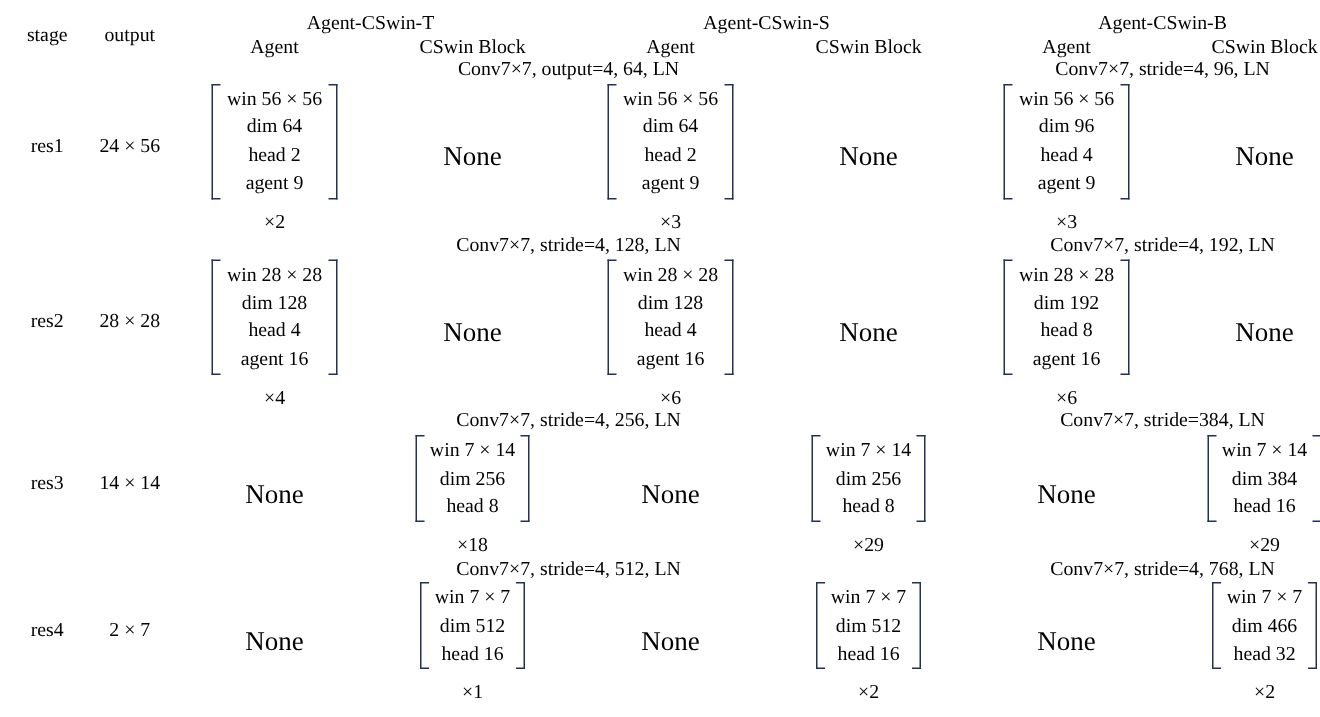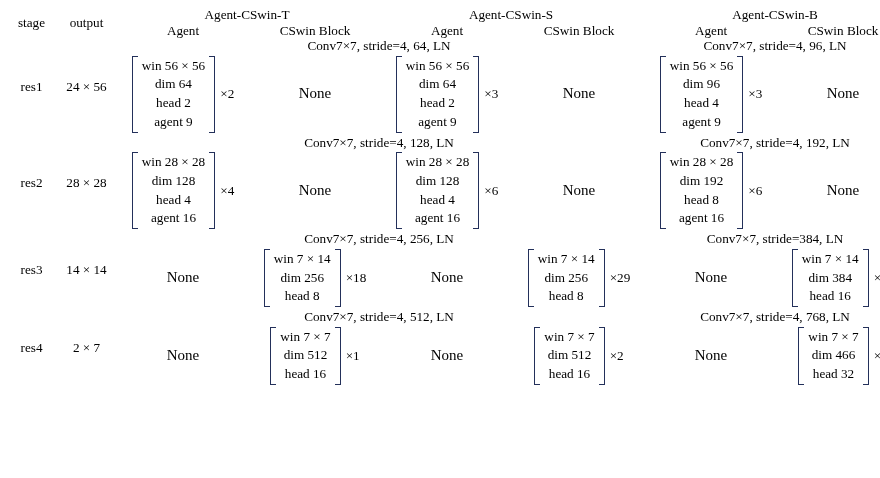--- a/index.html
+++ b/index.html
@@ -52,28 +52,29 @@
   .col-agent  { width: 136px; }
   .col-block  { width: 128px; }
 
   .cell-pad { padding: 3px 2px; }
 
   .conv-row td {
     padding: 3px 0 3px 0;
     font-size: 13.2px;
   }
 
-  .none-cell { font-size: 15px; }
+  .none-cell { font-size: 18px; }
 
   
   .blockwrap {
     display: flex;
     align-items: center;
     justify-content: center;
     gap: 5px;
+    flex-direction: column;
   }
   .bracket {
     display: flex;
     align-items: stretch;
     padding: 2px 0;
   }
   .bracket .bar {
     width: 5px;
     border-top: 1.2px solid #23305a;
     border-bottom: 1.2px solid #23305a;
@@ -142,21 +143,21 @@
         <td class="rule-thin-b vr cell-pad">CSwin Block</td>
         <td class="bold rule-thin-b vr cell-pad">Agent</td>
         <td class="rule-thin-b cell-pad">CSwin Block</td>
       </tr>
     </thead>
 
     <tbody id="tbody">
         <tr class="conv-row">
           <td class="vr" rowspan="2">res1</td>
           <td class="vr" rowspan="2">24 × 56</td>
-          <td class="rule-thin-b vr" colspan="4">Conv7×7, stride=4, 64, LN</td>
+          <td class="rule-thin-b vr" colspan="4">Conv7×7, output=4, 64, LN</td>
           <td class="rule-thin-b" colspan="2">Conv7×7, stride=4, 96, LN</td>
         </tr>
         <tr>
           <td class="vr rule-thin-b">
             <div class="blockwrap">
               <div class="bracket">
                 <div class="bar"></div>
                 <div class="lines">
                   <div class="ln">win 56 × 56</div>
                   <div class="ln">dim 64</div>

